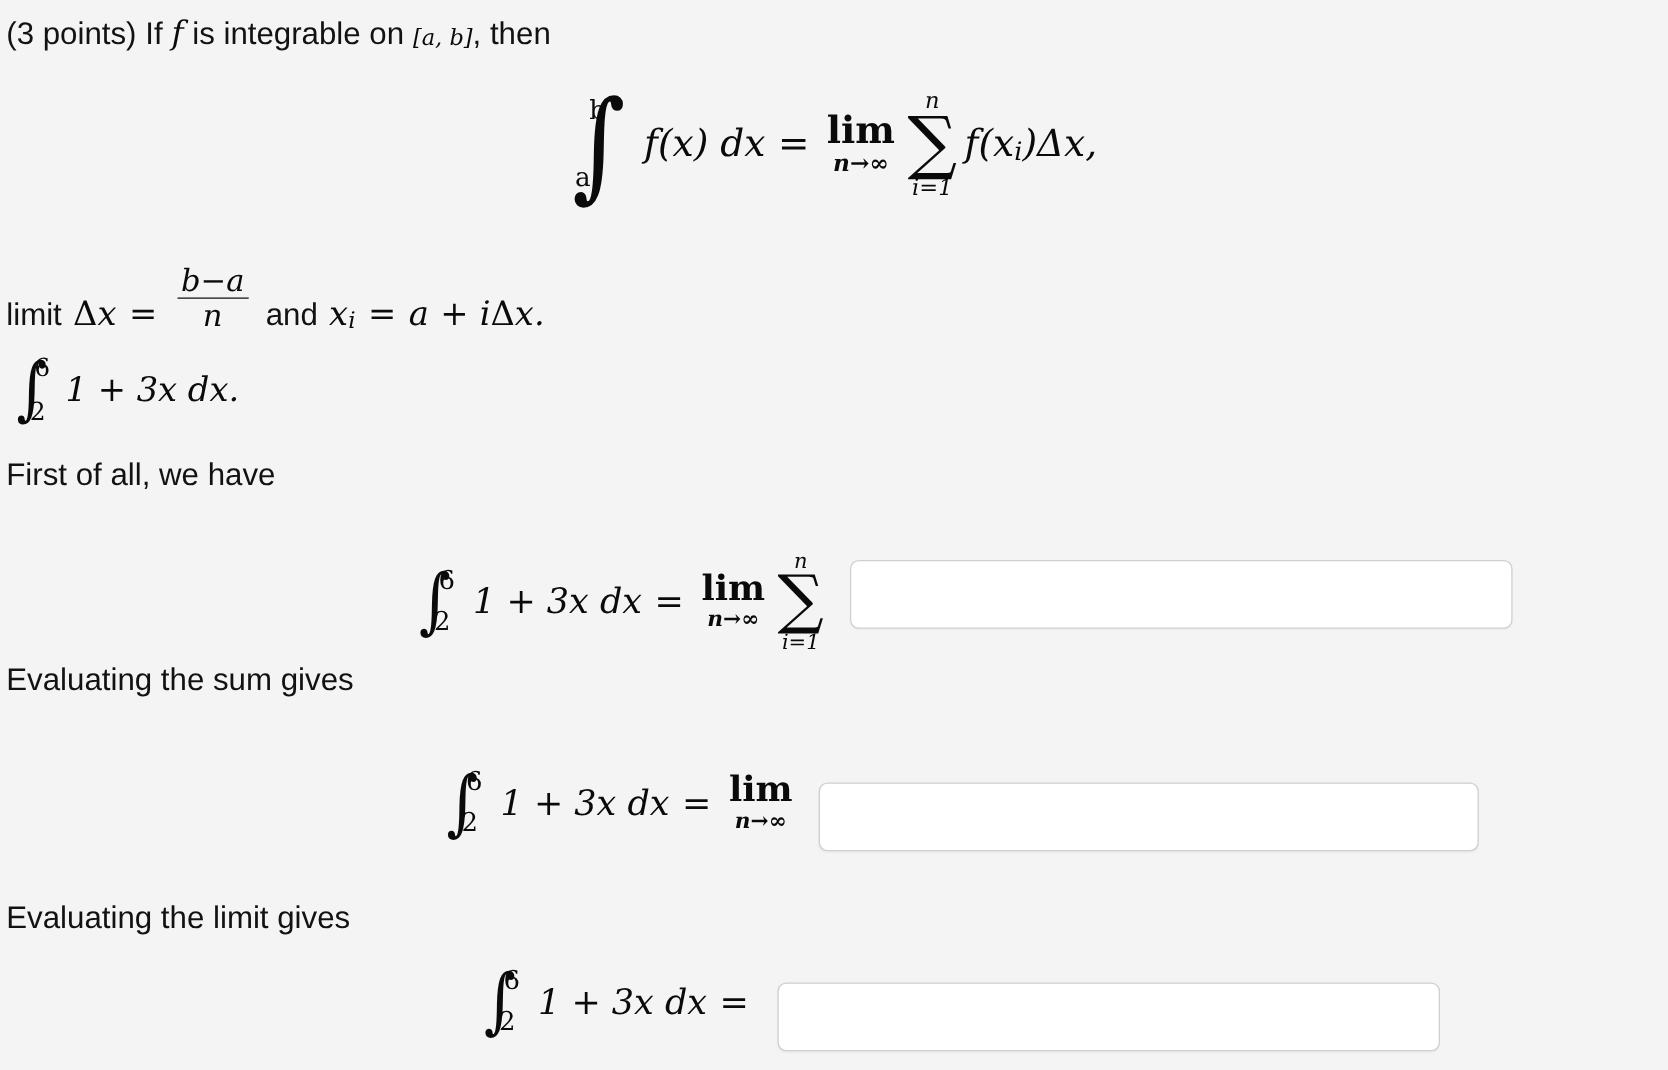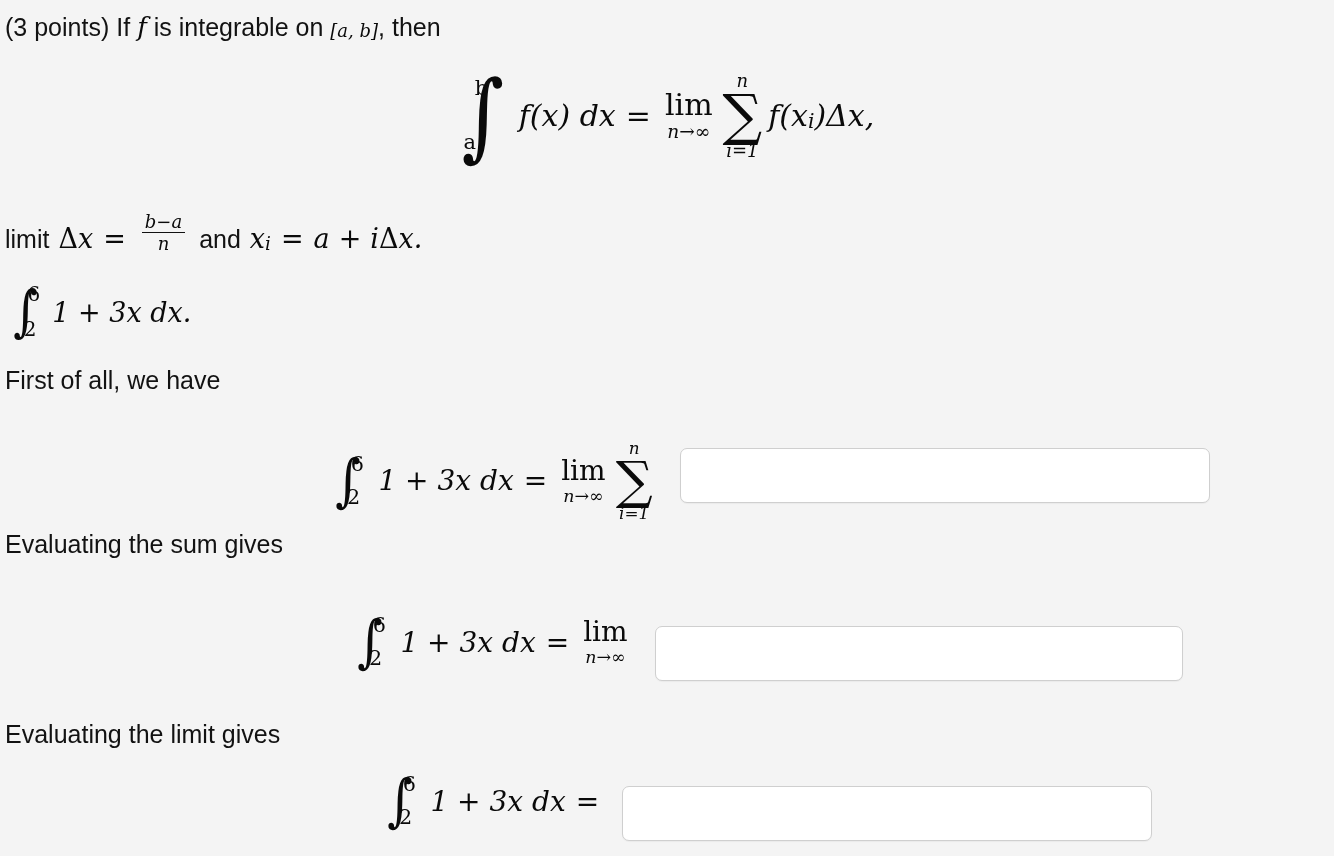--- a/index.html
+++ b/index.html
@@ -114,20 +114,21 @@
   }
 
   
   .lim {
     display: inline-flex;
     flex-direction: column;
     align-items: center;
     vertical-align: middle;
     line-height: 1;
     margin: 0 4px;
+    font-weight: bold;
   }
   .lim .op {
     font-style: normal;
     font-size: 1em;
   }
   .lim .sub {
     font-size: 0.62em;
     margin-top: 3px;
     font-style: italic;
     white-space: nowrap;
@@ -242,21 +243,21 @@
 
 <div class="row prose" id="line-where">
   <span>limit</span>
   <span style="width:9px"></span>
   <span class="math" style="font-size:27px">
     <span class="up">Δ</span>x
   </span>
   <span style="width:10px"></span>
   <span class="math up" style="font-size:27px">=</span>
   <span style="width:10px"></span>
-  <span class="math" style="font-size:25px">
+  <span class="math" style="font-size:34px">
     <span class="frac">
       <span class="num">b−a</span>
       <span class="den">n</span>
     </span>
   </span>
   <span style="width:8px"></span>
   <span>and</span>
   <span style="width:9px"></span>
   <span class="math" style="font-size:27px">
     <span>x</span>

